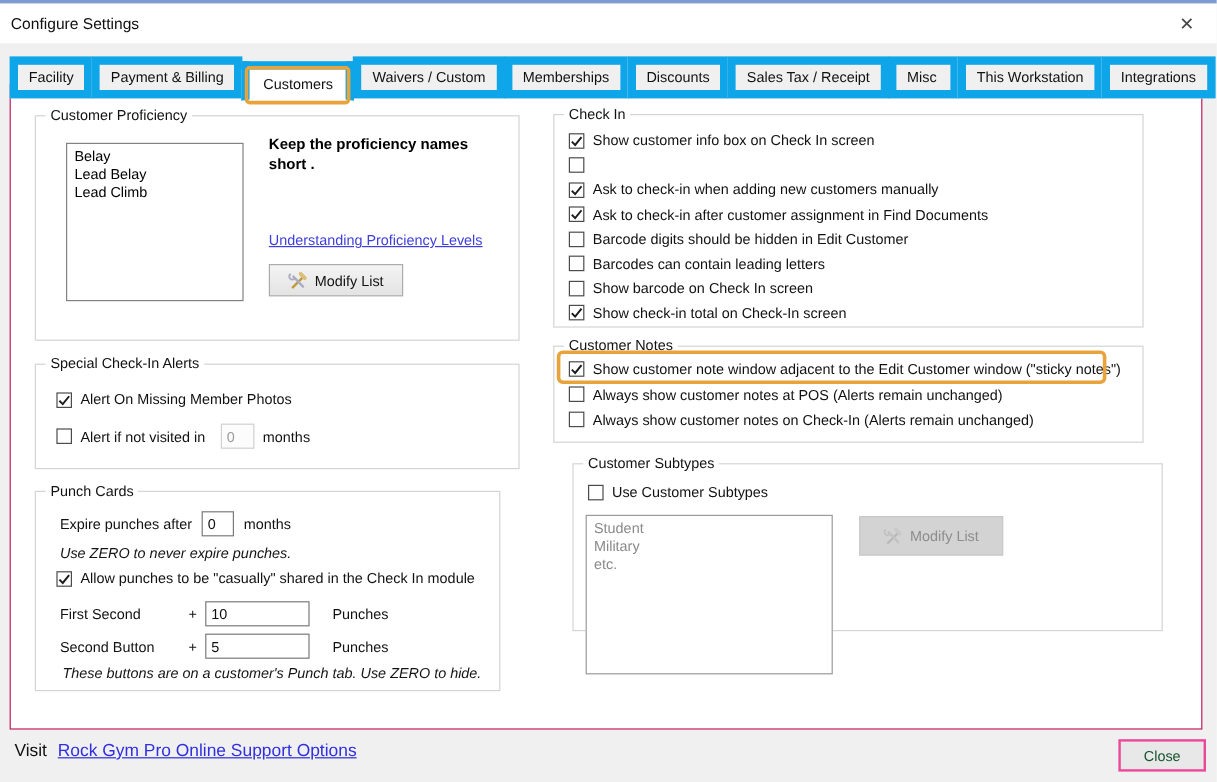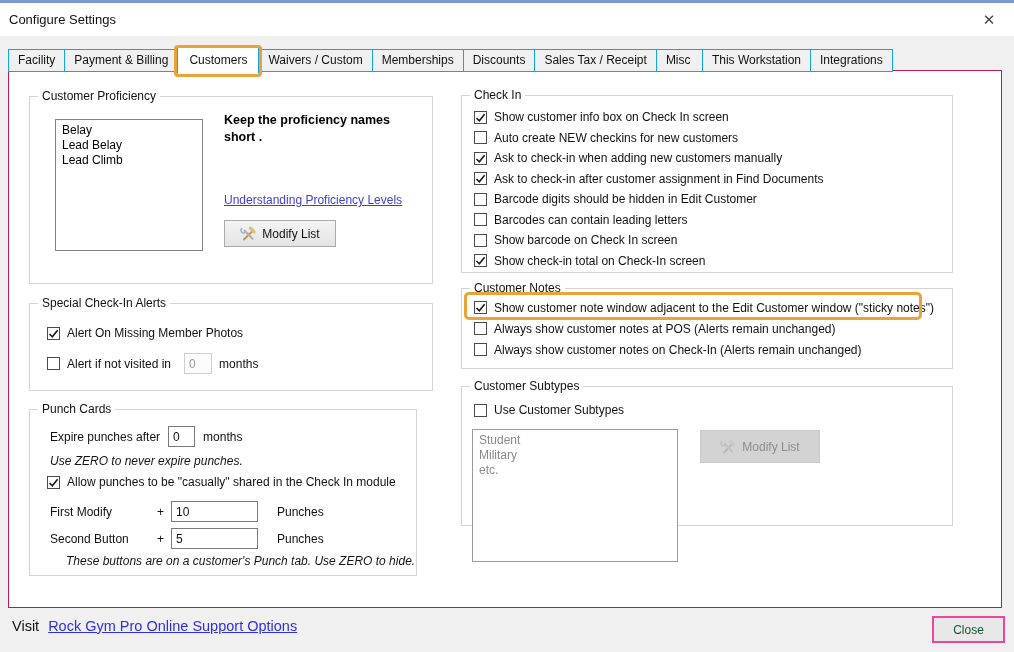--- a/index.html
+++ b/index.html
@@ -9,21 +9,21 @@
     font-family:"Liberation Sans","DejaVu Sans",sans-serif;
     -webkit-font-smoothing:antialiased;
   }
   .accent-strip{position:absolute;top:0;left:0;right:0;height:3px;background:#7D9BD1}
   .titlebar{position:absolute;top:3px;left:0;right:0;height:33px;background:#fff;display:flex;align-items:center;padding-left:9px;box-sizing:border-box}
   .title{font-size:13px;color:#101010}
   .close-x{position:absolute;right:13px;top:5px;width:24px;height:24px;display:flex;align-items:center;justify-content:center;font-size:15px;color:#474747;cursor:pointer}
 
   
   .tabs{position:absolute;top:47px;left:8px;display:flex;align-items:flex-end;z-index:2}
-  .tab{height:21px;line-height:21px;padding:0 9px;font-size:12px;background:#f0f0f0;border:1px solid #0ea5e9;margin-left:-1px;color:#111;white-space:nowrap;cursor:pointer}
+  .tab{height:21px;line-height:21px;padding:0 9px;font-size:12px;background:#f0f0f0;border:7px solid #0ea5e9;margin-left:-1px;color:#111;white-space:nowrap;cursor:pointer}
   .tab:first-child{margin-left:0}
   .tab.selected{position:relative;background:#fff;height:25px;line-height:25px;margin-bottom:-2px;border-bottom:1px solid #fff;z-index:3;padding:0 11px}
   .tab.selected::after{content:"";position:absolute;left:-4px;right:-4px;top:-3px;bottom:-4px;border:3px solid #E8A33B;border-radius:4px;pointer-events:none}
 
   .panel{position:absolute;top:70px;left:8px;width:994px;height:538px;background:#fff;border:1px solid #be185d;box-sizing:border-box;z-index:1}
 
   .group{position:absolute;border:1px solid #d4d4d4;box-sizing:border-box}
   .glabel{position:absolute;top:-8px;left:8px;background:#fff;padding:0 4px;font-size:12px;color:#111;white-space:nowrap}
 
   .cbrow{display:flex;align-items:center;gap:7px;font-size:12px;color:#111;white-space:nowrap}
@@ -133,52 +133,51 @@
     <div class="ital" style="left:20px;top:44px">Use ZERO to never expire punches.</div>
     <div class="cbrow" style="position:absolute;left:17px;top:65px">
       <span class="cb" data-checked="true">
           <svg width="11" height="11" viewBox="0 0 11 11">
             <polyline points="1.5,6 4.3,8.8 9.6,2.2" fill="none" stroke="#1b1b1b" stroke-width="1.6"></polyline>
           </svg>
         </span>
       <span>Allow punches to be "casually" shared  in the Check In module</span>
     </div>
     <div class="inline-row" style="left:20px;top:91px;gap:7px">
-      <span style="width:100px">First Modify</span>
+      <span style="width:100px">First Second</span>
       <span>+</span>
       <input class="tb" style="width: 87px;" value="10">
       <span style="margin-left:12px">Punches</span>
     </div>
     <div class="inline-row" style="left:20px;top:118px;gap:7px">
       <span style="width:100px">Second Button</span>
       <span>+</span>
       <input class="tb" style="width: 87px;" value="5">
       <span style="margin-left:12px">Punches</span>
     </div>
-    <div class="ital" style="left:36px;top:144px">These buttons are on a customer's Punch tab. Use ZERO to hide.</div>
+    <div class="ital" style="left:22px;top:144px">These buttons are on a customer's Punch tab. Use ZERO to hide.</div>
   </div>
 
   <div class="group" style="left:452px;top:24px;width:492px;height:178px">
     <span class="glabel">Check In</span>
     <div class="rows" style="left:12px;top:11px">
       <div class="cbrow">
         <span class="cb" data-checked="true">
             <svg width="11" height="11" viewBox="0 0 11 11">
               <polyline points="1.5,6 4.3,8.8 9.6,2.2" fill="none" stroke="#1b1b1b" stroke-width="1.6"></polyline>
             </svg>
           </span>
         <span>Show customer info box on Check In screen</span>
       </div>
       <div class="cbrow">
         <span class="cb" data-checked="false">
             <svg width="11" height="11" viewBox="0 0 11 11">
               <polyline points="1.5,6 4.3,8.8 9.6,2.2" fill="none" stroke="#1b1b1b" stroke-width="1.6"></polyline>
             </svg>
           </span>
-        <span>Auto create NEW checkins for new customers</span>
       </div>
       <div class="cbrow">
         <span class="cb" data-checked="true">
             <svg width="11" height="11" viewBox="0 0 11 11">
               <polyline points="1.5,6 4.3,8.8 9.6,2.2" fill="none" stroke="#1b1b1b" stroke-width="1.6"></polyline>
             </svg>
           </span>
         <span>Ask to check-in when adding new customers manually</span>
       </div>
       <div class="cbrow">
@@ -248,21 +247,21 @@
         <span class="cb" data-checked="false">
             <svg width="11" height="11" viewBox="0 0 11 11">
               <polyline points="1.5,6 4.3,8.8 9.6,2.2" fill="none" stroke="#1b1b1b" stroke-width="1.6"></polyline>
             </svg>
           </span>
         <span>Always show customer notes on Check-In (Alerts remain unchanged)</span>
       </div>
     </div>
   </div>
 
-  <div class="group" style="left:452px;top:315px;width:492px;height:140px">
+  <div class="group" style="left:468px;top:315px;width:492px;height:140px">
     <span class="glabel">Customer Subtypes</span>
     <div class="cbrow" style="position:absolute;left:12px;top:16px">
       <span class="cb" data-checked="false">
           <svg width="11" height="11" viewBox="0 0 11 11">
             <polyline points="1.5,6 4.3,8.8 9.6,2.2" fill="none" stroke="#1b1b1b" stroke-width="1.6"></polyline>
           </svg>
         </span>
       <span>Use Customer Subtypes</span>
     </div>
     <div class="listbox dim" style="left:10px;top:42px;width:206px;height:133px">

